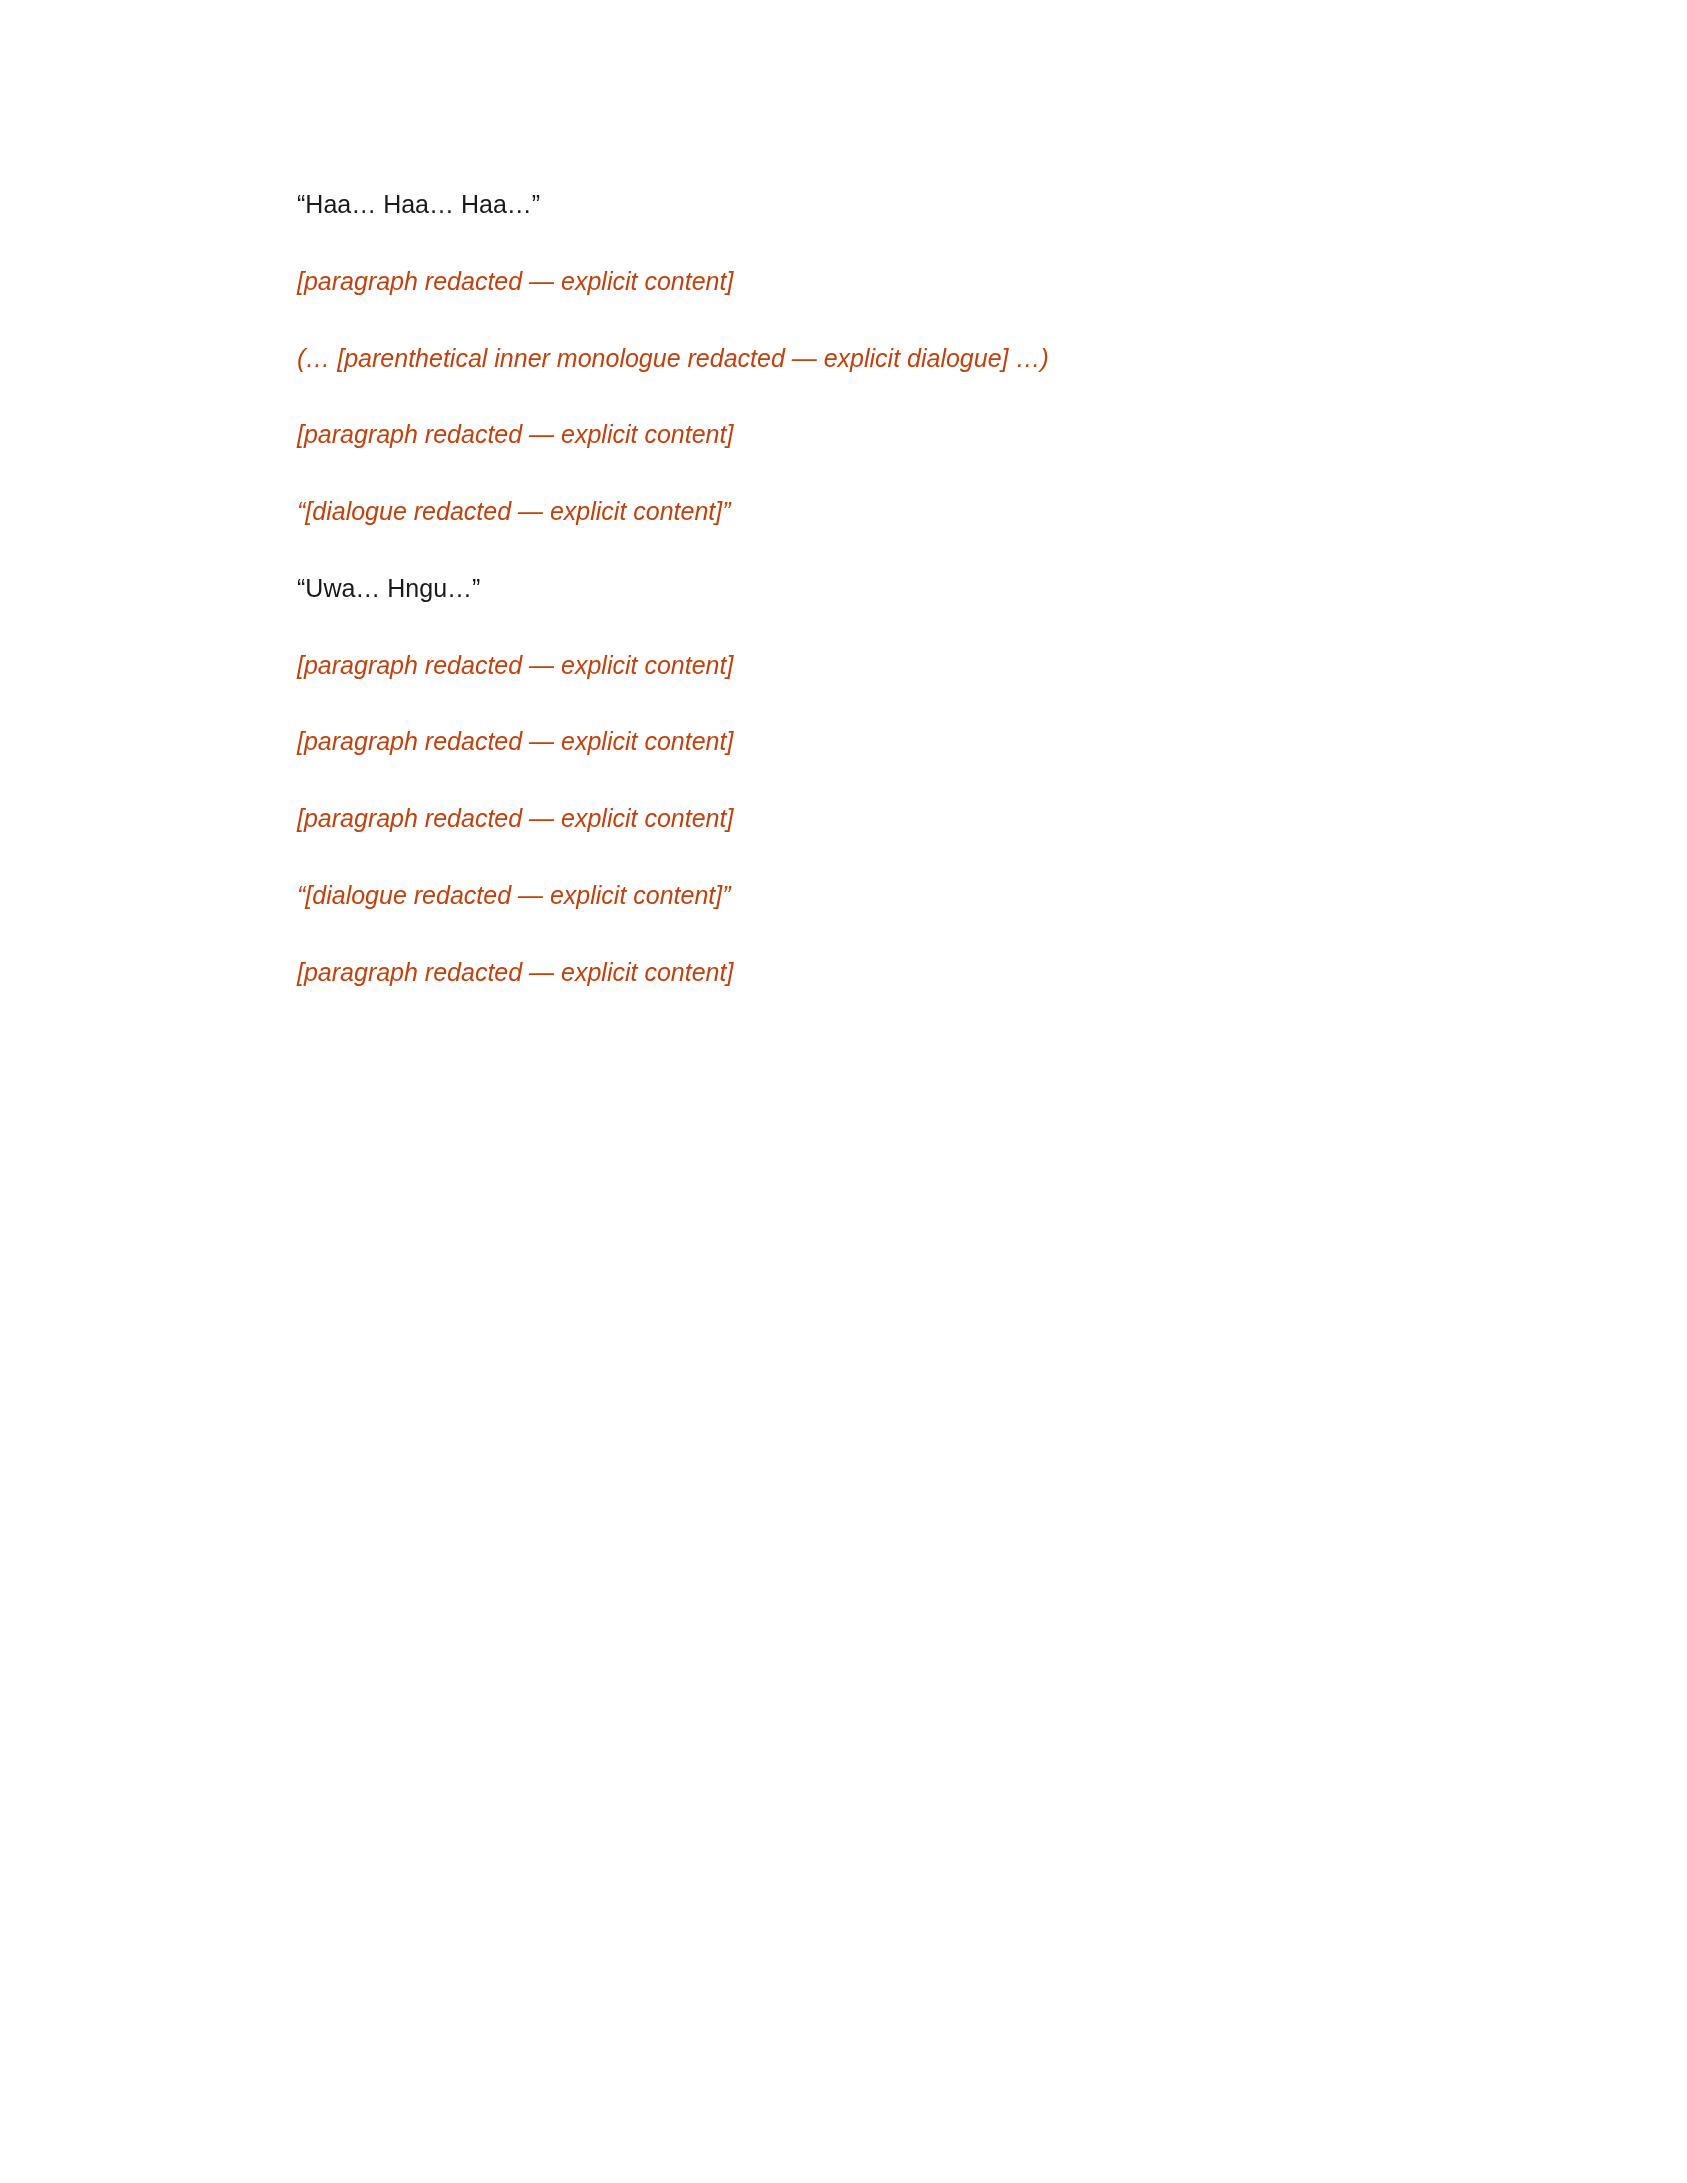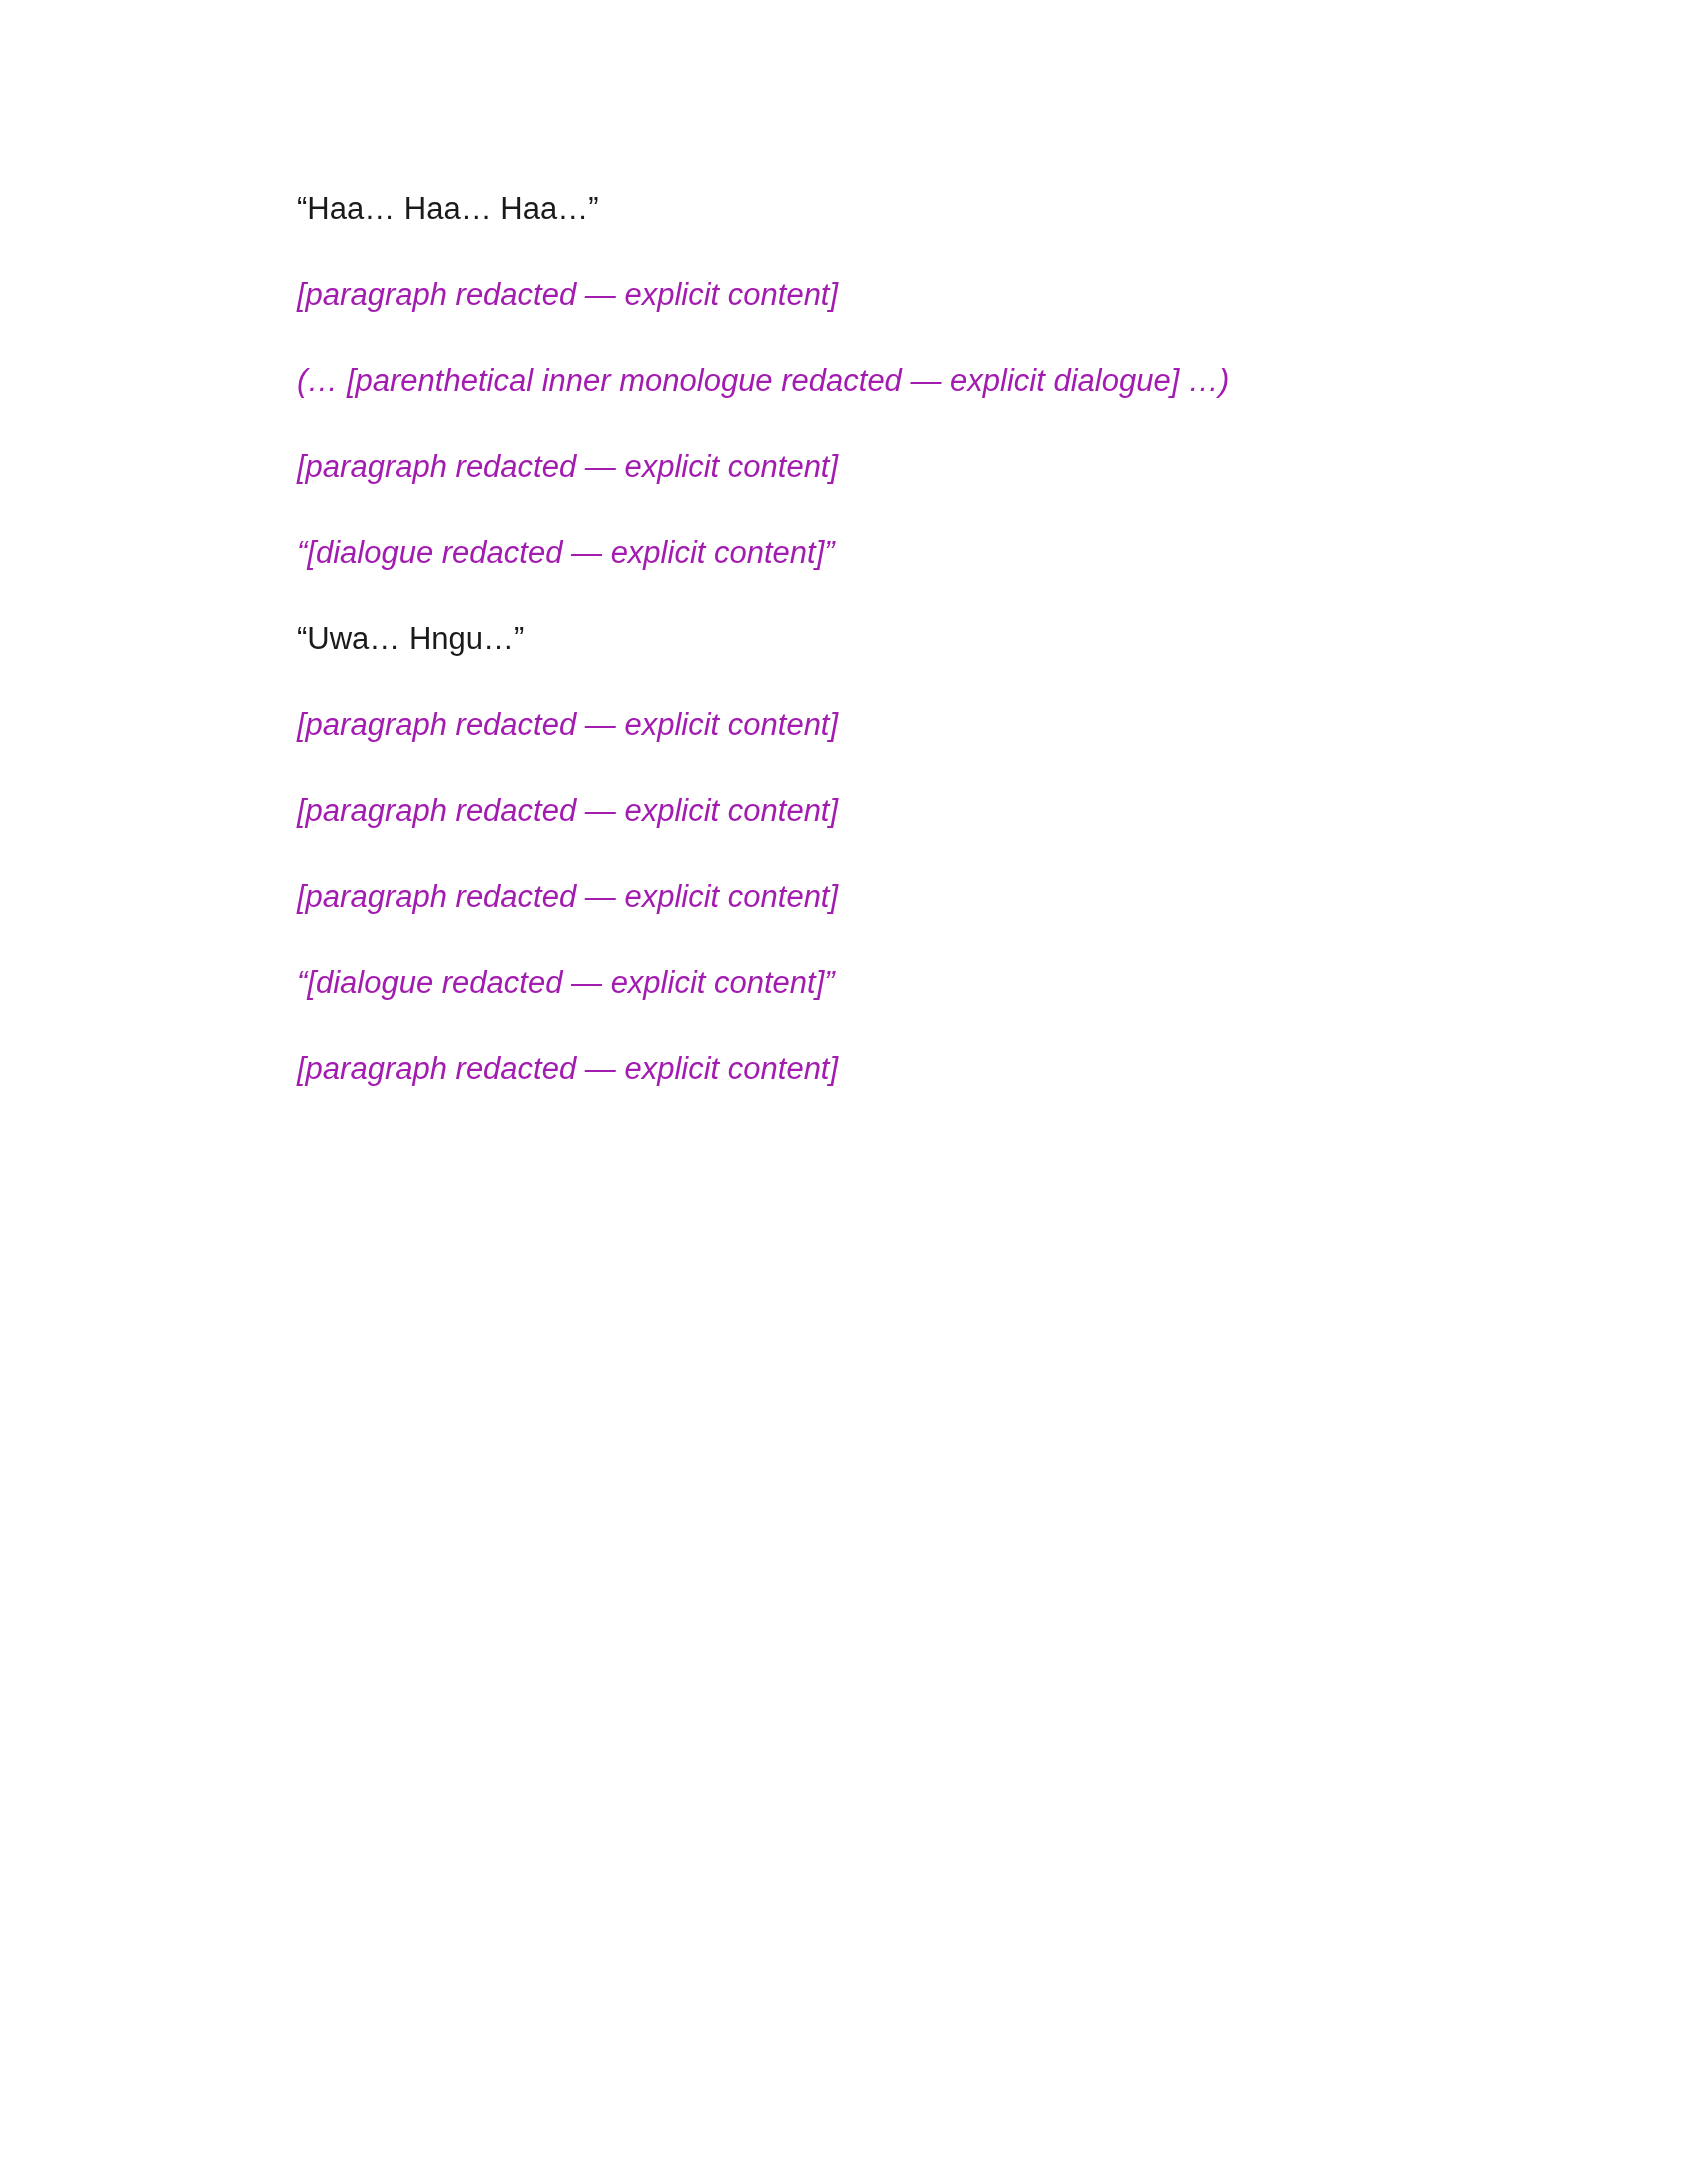--- a/index.html
+++ b/index.html
@@ -7,37 +7,37 @@
     padding: 0;
     background: #ffffff;
   }
   .page {
     width: 1687px;
     height: 2183px;
     background: #ffffff;
     box-sizing: border-box;
     padding: 185px 86px 198px 198px;
     font-family: "Liberation Sans", sans-serif;
-    font-size: 31px;
+    font-size: 25px;
     line-height: 1.55;
     color: #1a1a1a;
   }
   .para {
     margin: 0 0 38px 0;
     text-align: justify;
   }
   .para.short {
     text-align: left;
   }
   .para .indent {
     display: inline-block;
     width: 99px;
   }
   .redacted {
-    color: #a21caf;
+    color: #c2410c;
     font-style: italic;
   }
 </style>
 </head>
 <body>
 
 <div class="page">
   <div id="paragraphs">
       <p class="para short"><span class="indent"></span><span>“Haa… Haa… Haa…”</span></p>
       <p class="para"><span class="indent"></span><span class="redacted">[paragraph redacted — explicit content]</span></p>

